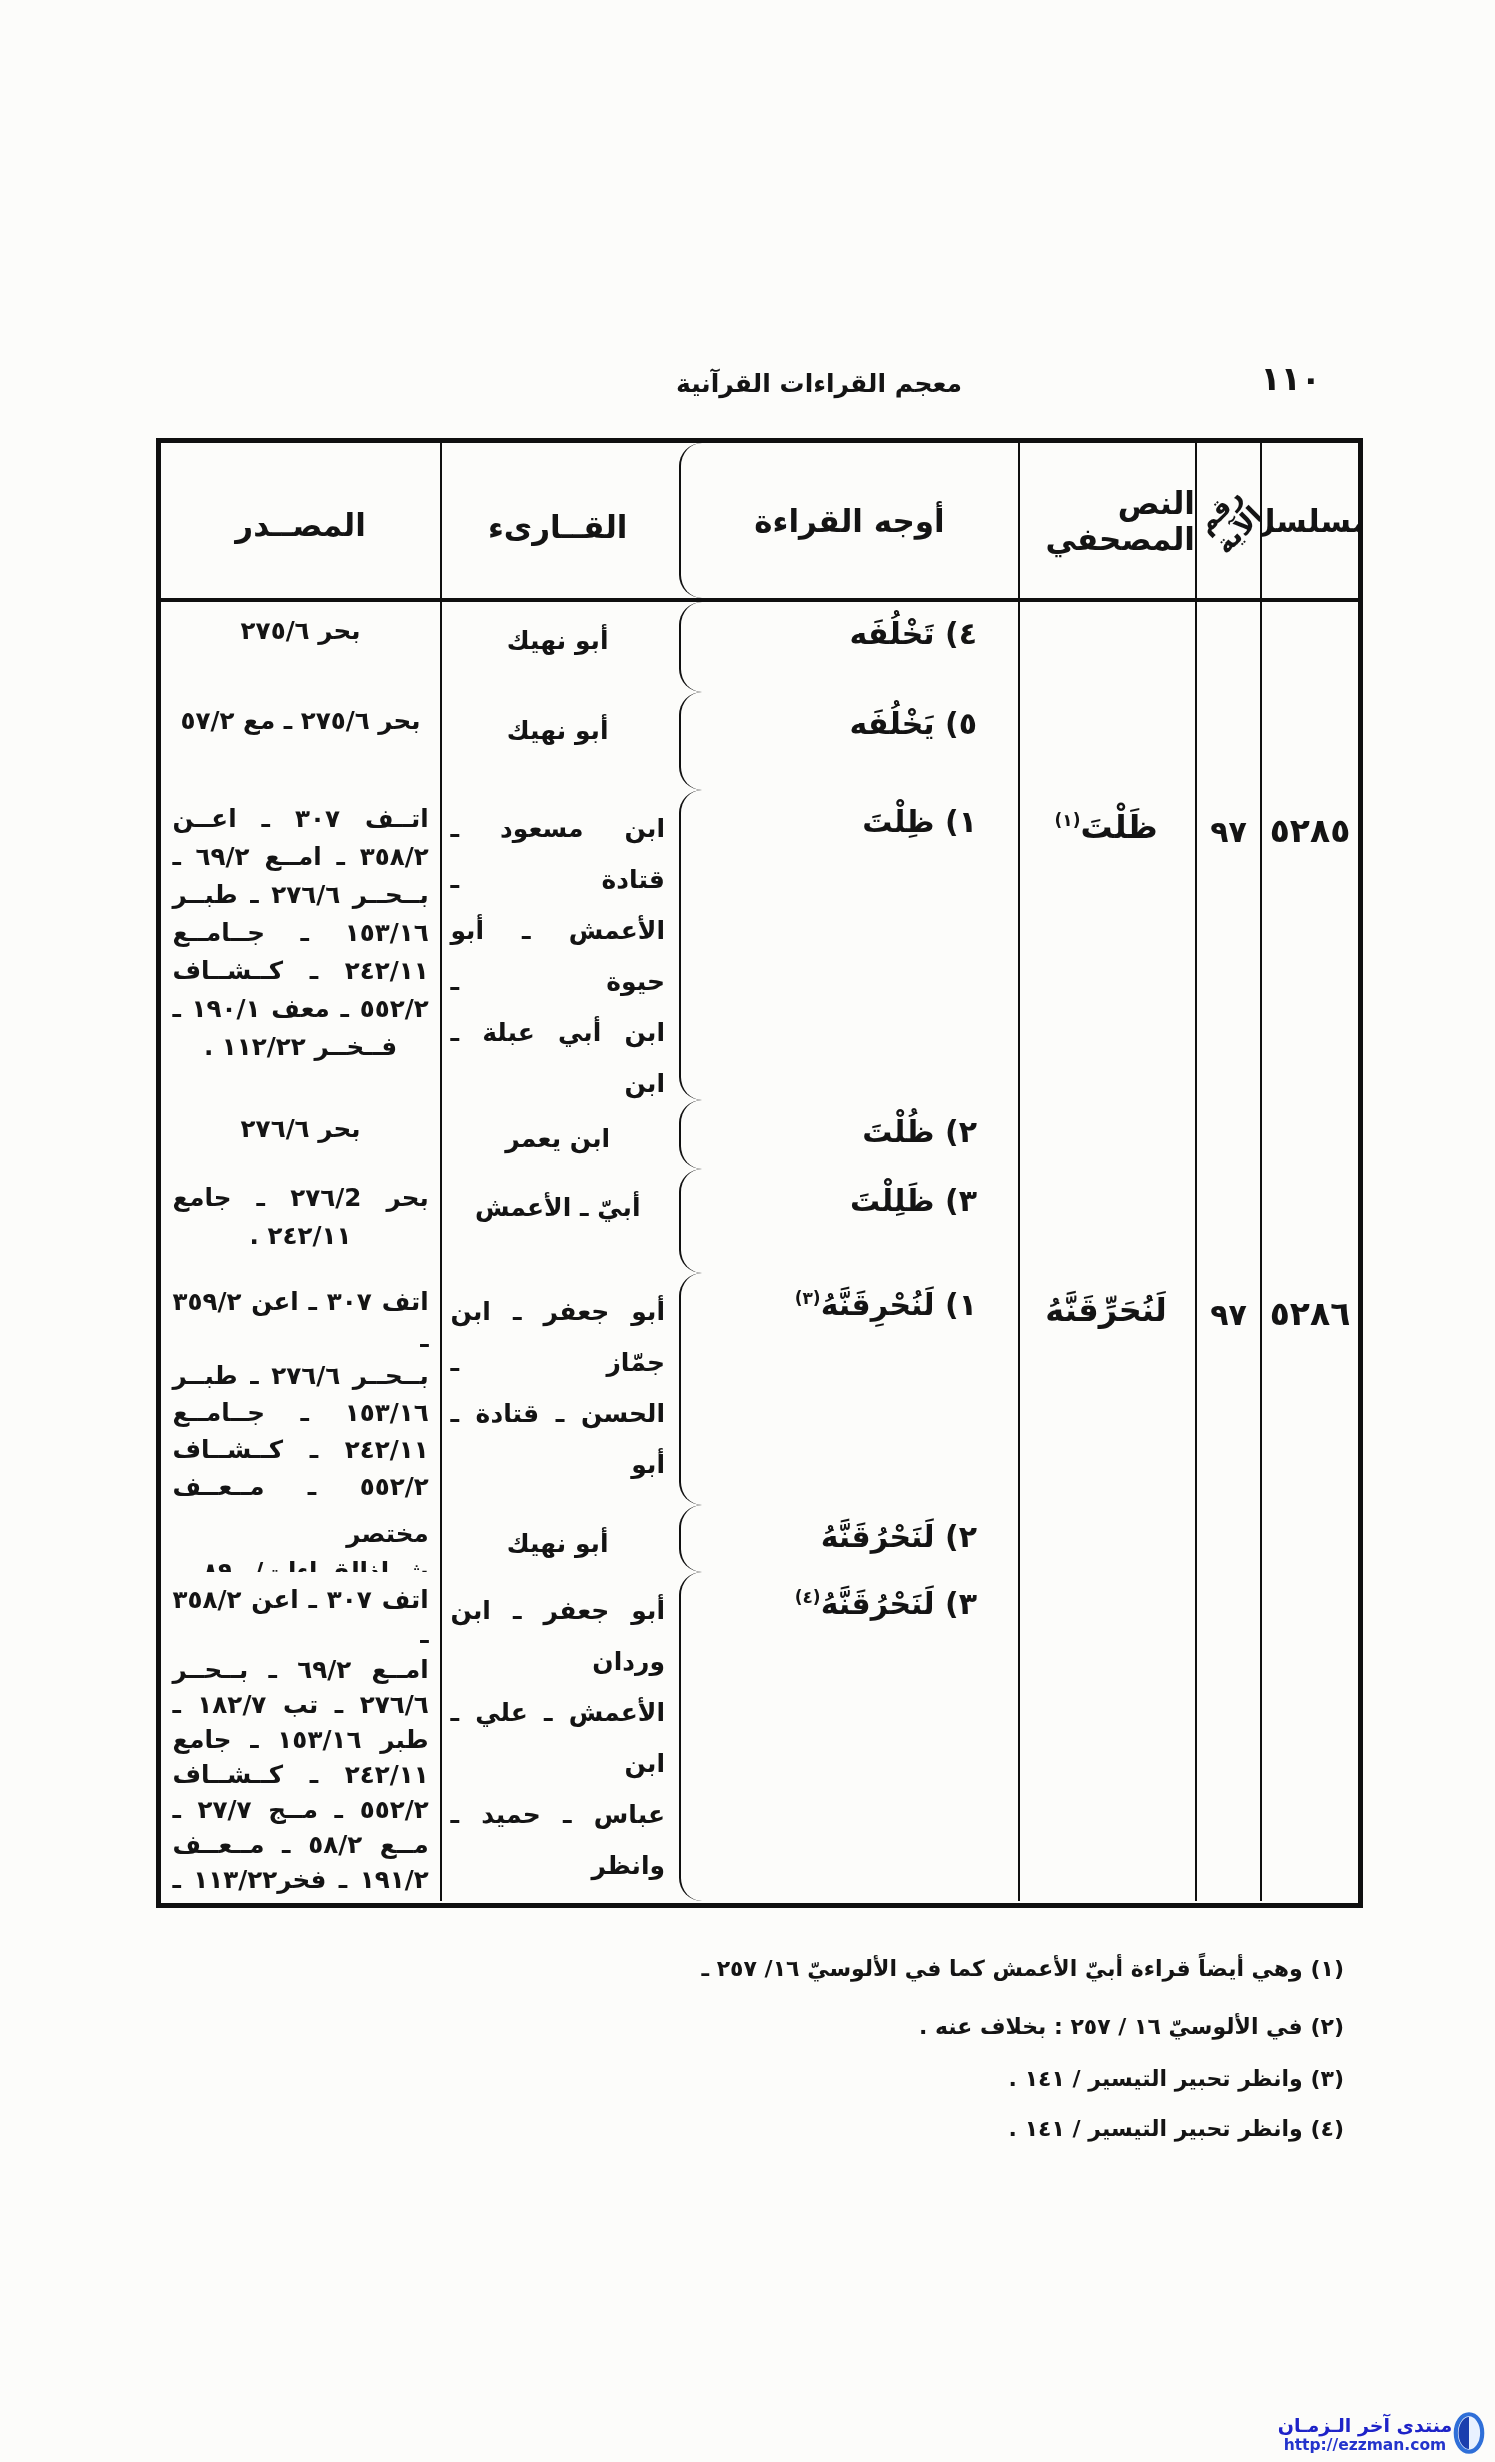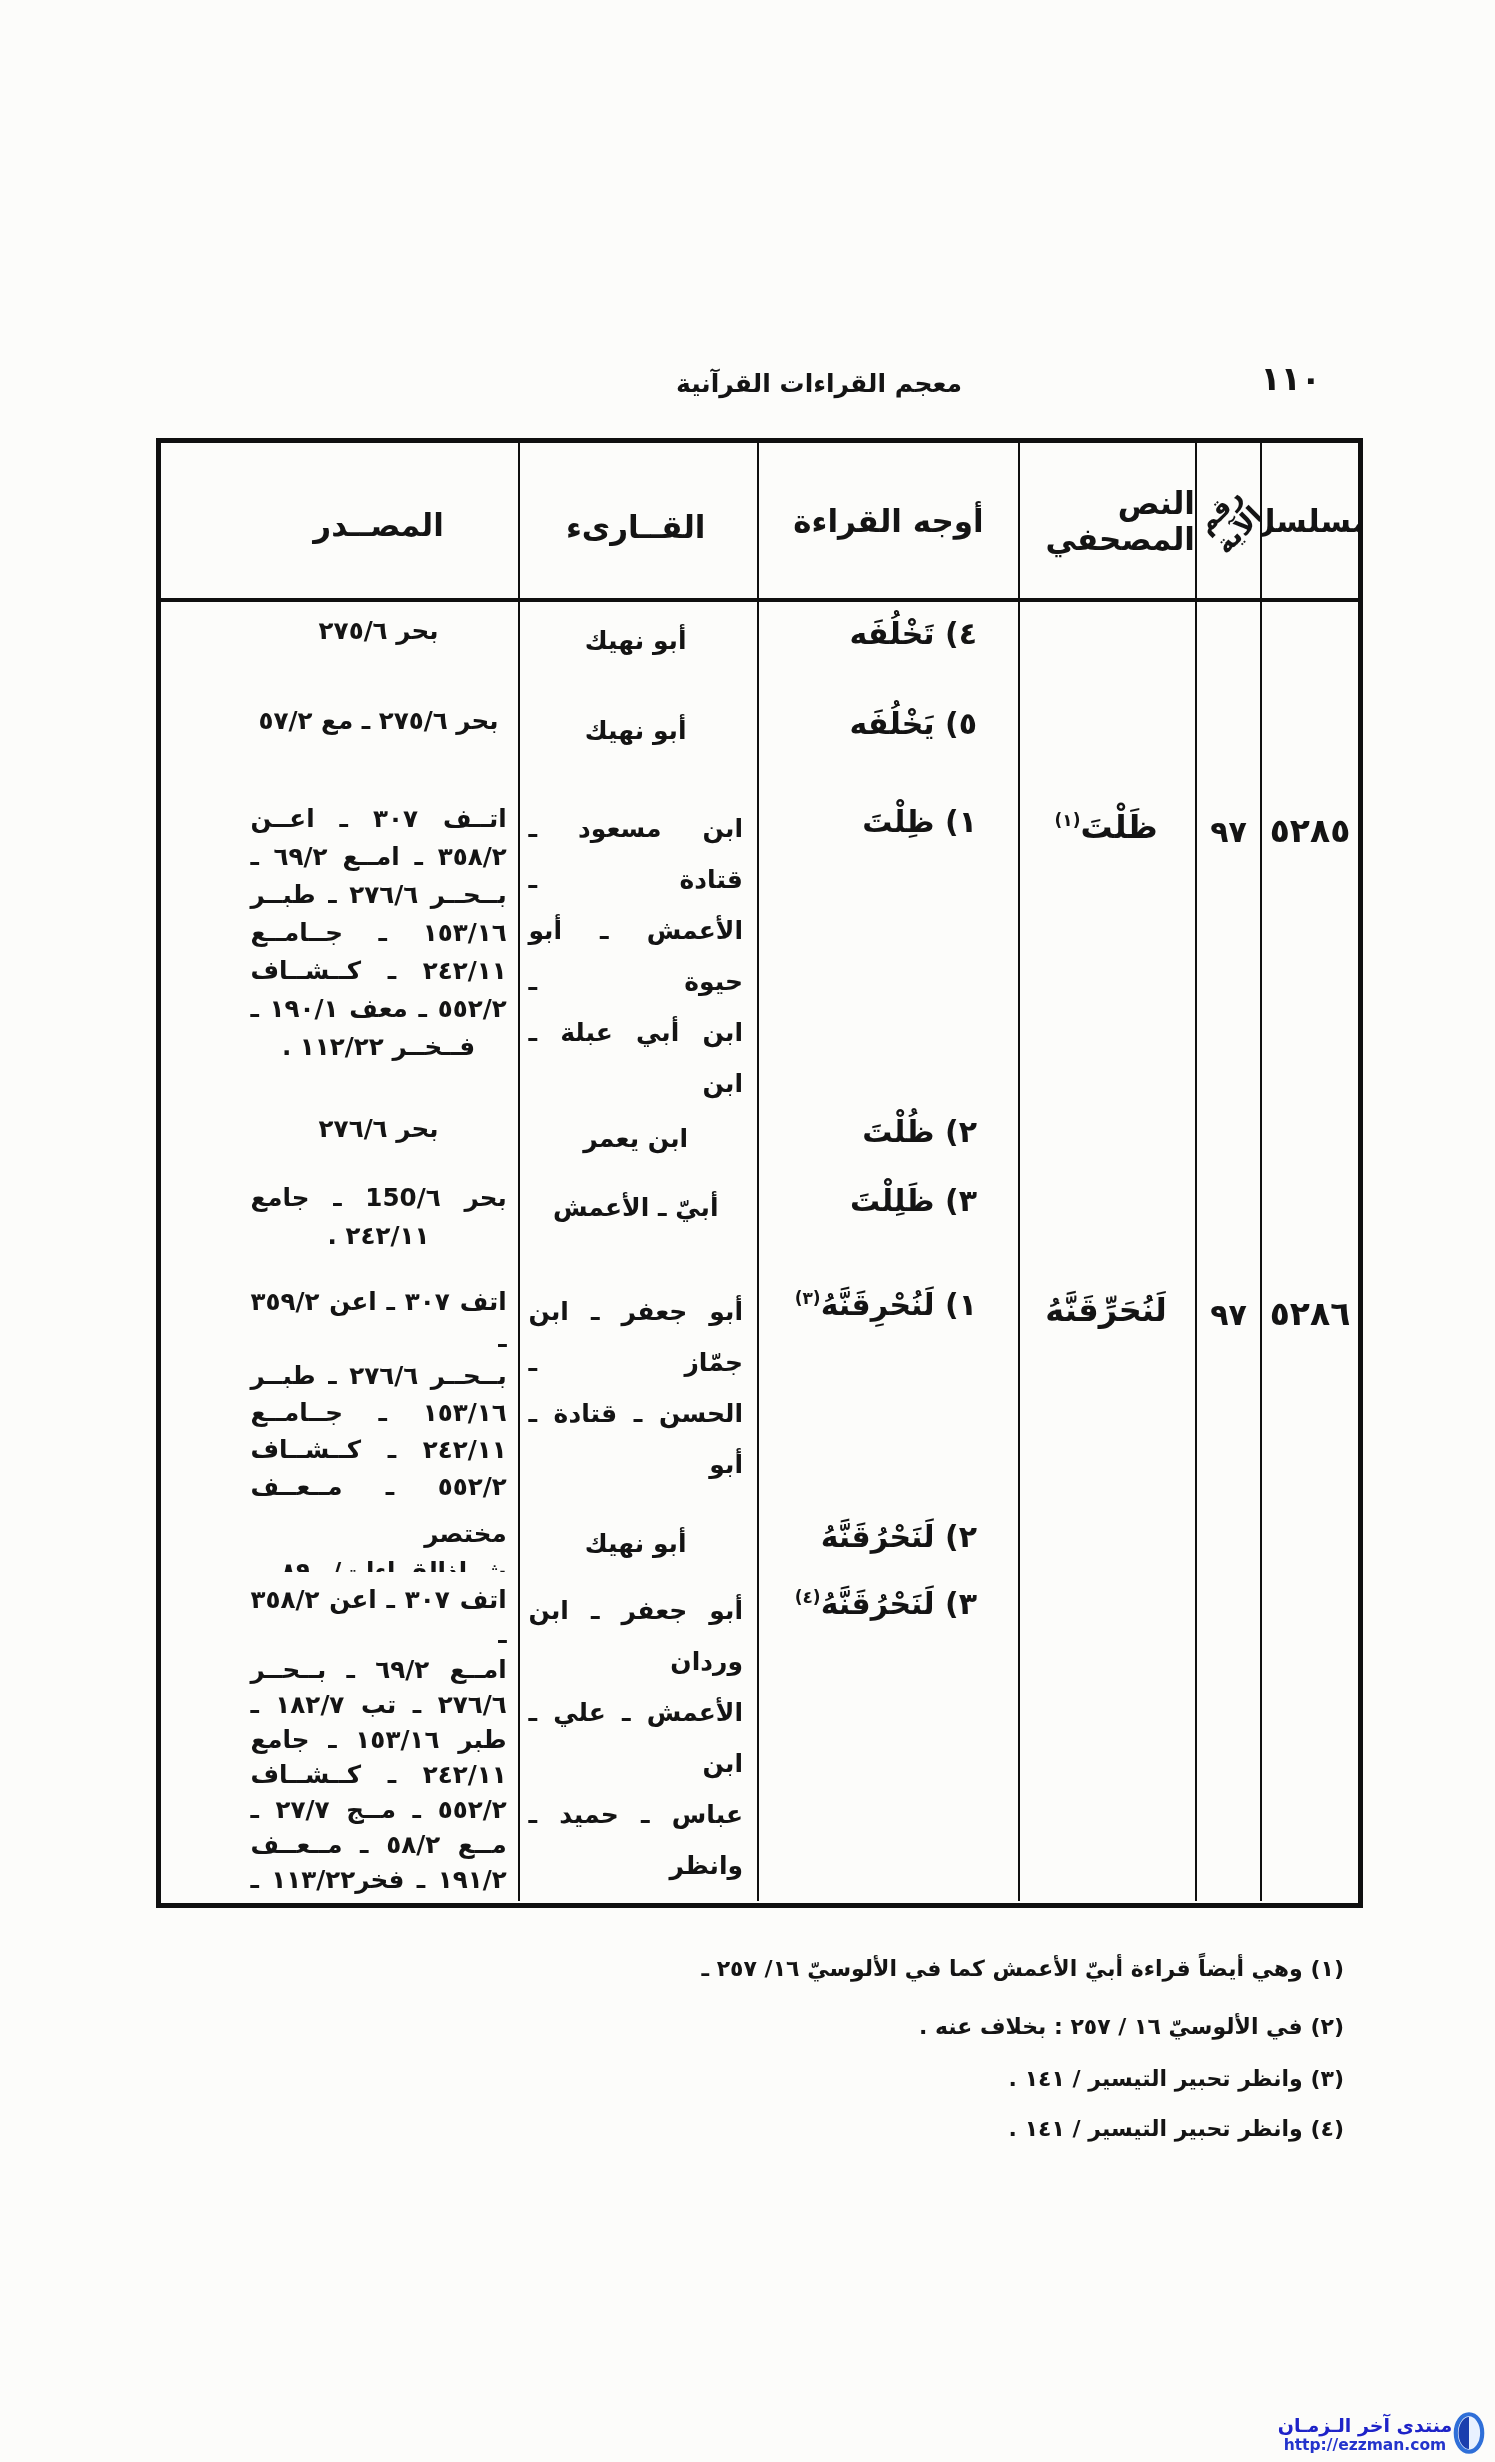--- a/index.html
+++ b/index.html
@@ -16,21 +16,21 @@
     position:absolute;top:438px;right:132px;width:1207px;height:1470px;
     border:5.6px solid #101010;box-sizing:border-box;background:#fcfcfa;
   }
   .thead{display:flex;height:159px;border-bottom:4.9px solid #101010;box-sizing:border-box;}
   .trow{display:flex;overflow:hidden;}
   .cell{box-sizing:border-box;border-left:2.8px solid #101010;overflow:hidden;}
   .cell.c-source{border-left:none;}
   .c-serial{width:98px;}
   .c-verse{width:65px;}
   .c-mushaf{width:177px;}
-  .c-reading{width:261px;}
+  .c-reading{width:339px;border-radius:23px;}
   .c-reader{width:239px;}
   .c-source{width:276px;}
   .thead .cell{display:flex;align-items:center;justify-content:center;font-size:31px;}
   .vh-rot{transform:rotate(-45deg);font-size:26px;line-height:1.08;text-align:center;}
   
   .r1{height:90px;} .r2{height:98px;} .r3{height:310px;} .r4{height:69px;}
   .r5{height:104px;} .r6{height:232px;} .r7{height:67px;} .r8{height:329px;}
   
   .entry-num{padding-top:21px;text-align:center;font-size:33px;}
   .entry-verse{padding-top:24px;text-align:center;font-size:30px;}
@@ -167,21 +167,21 @@
       <div class="cell c-serial"></div>
       <div class="cell c-verse"></div>
       <div class="cell c-mushaf"></div>
       <div class="cell c-reading">
         <div class="rword"><span>٣) ظَلِلْتَ</span></div>
       </div>
       <div class="cell c-reader">
         <div class="rdl lc">أبيّ ـ الأعمش</div>
       </div>
       <div class="cell c-source">
-        <div class="srl jl">بحر 150/٦ ـ جامع</div>
+        <div class="srl jl">بحر ٢٧٦/2 ـ جامع</div>
         <div class="srl lc">٢٤٢/١١ .</div>
       </div>
     </div>
 
     <div class="trow r6">
       <div class="cell c-serial">
         <div class="entry-num">٥٢٨٦</div>
       </div>
       <div class="cell c-verse">
         <div class="entry-verse">٩٧</div>

